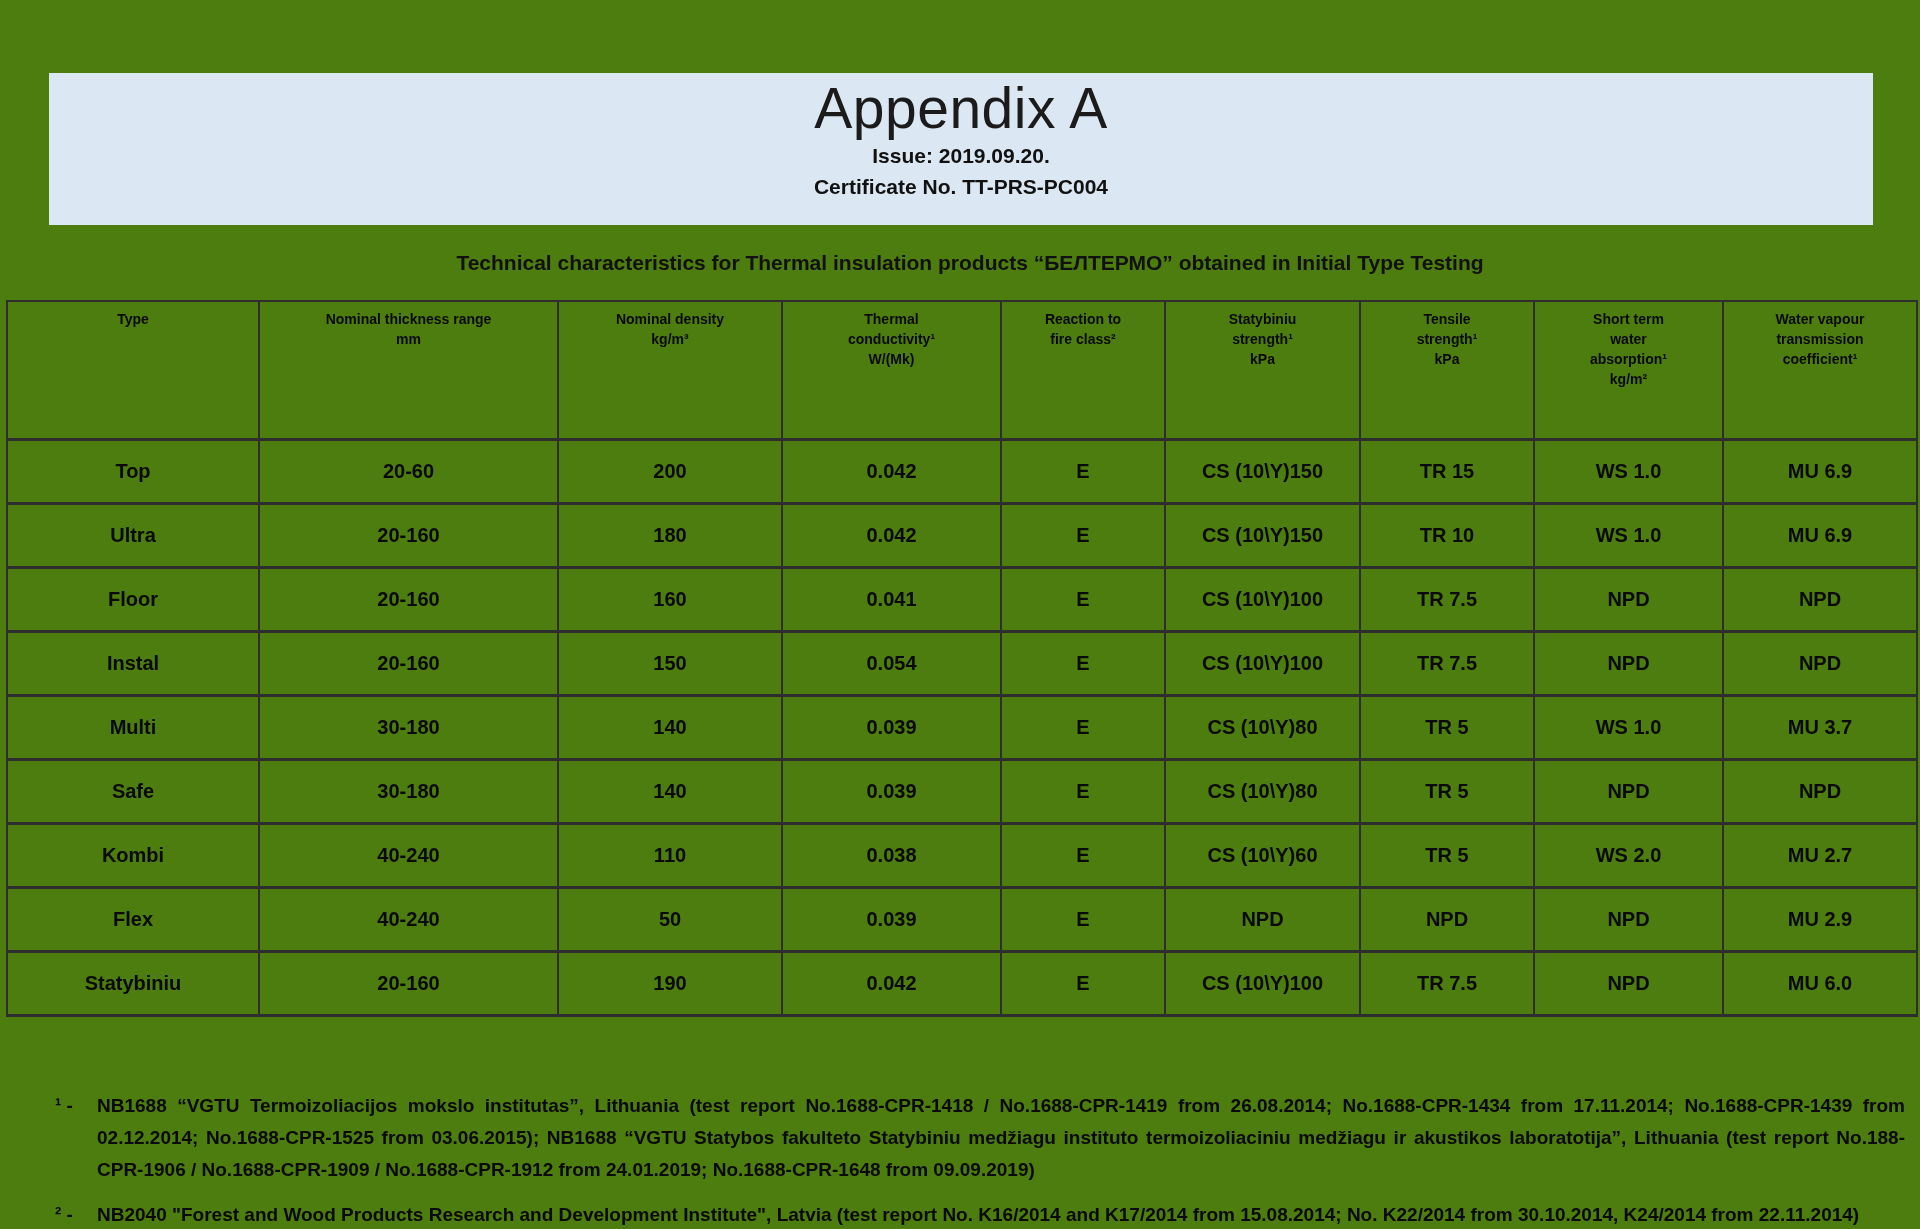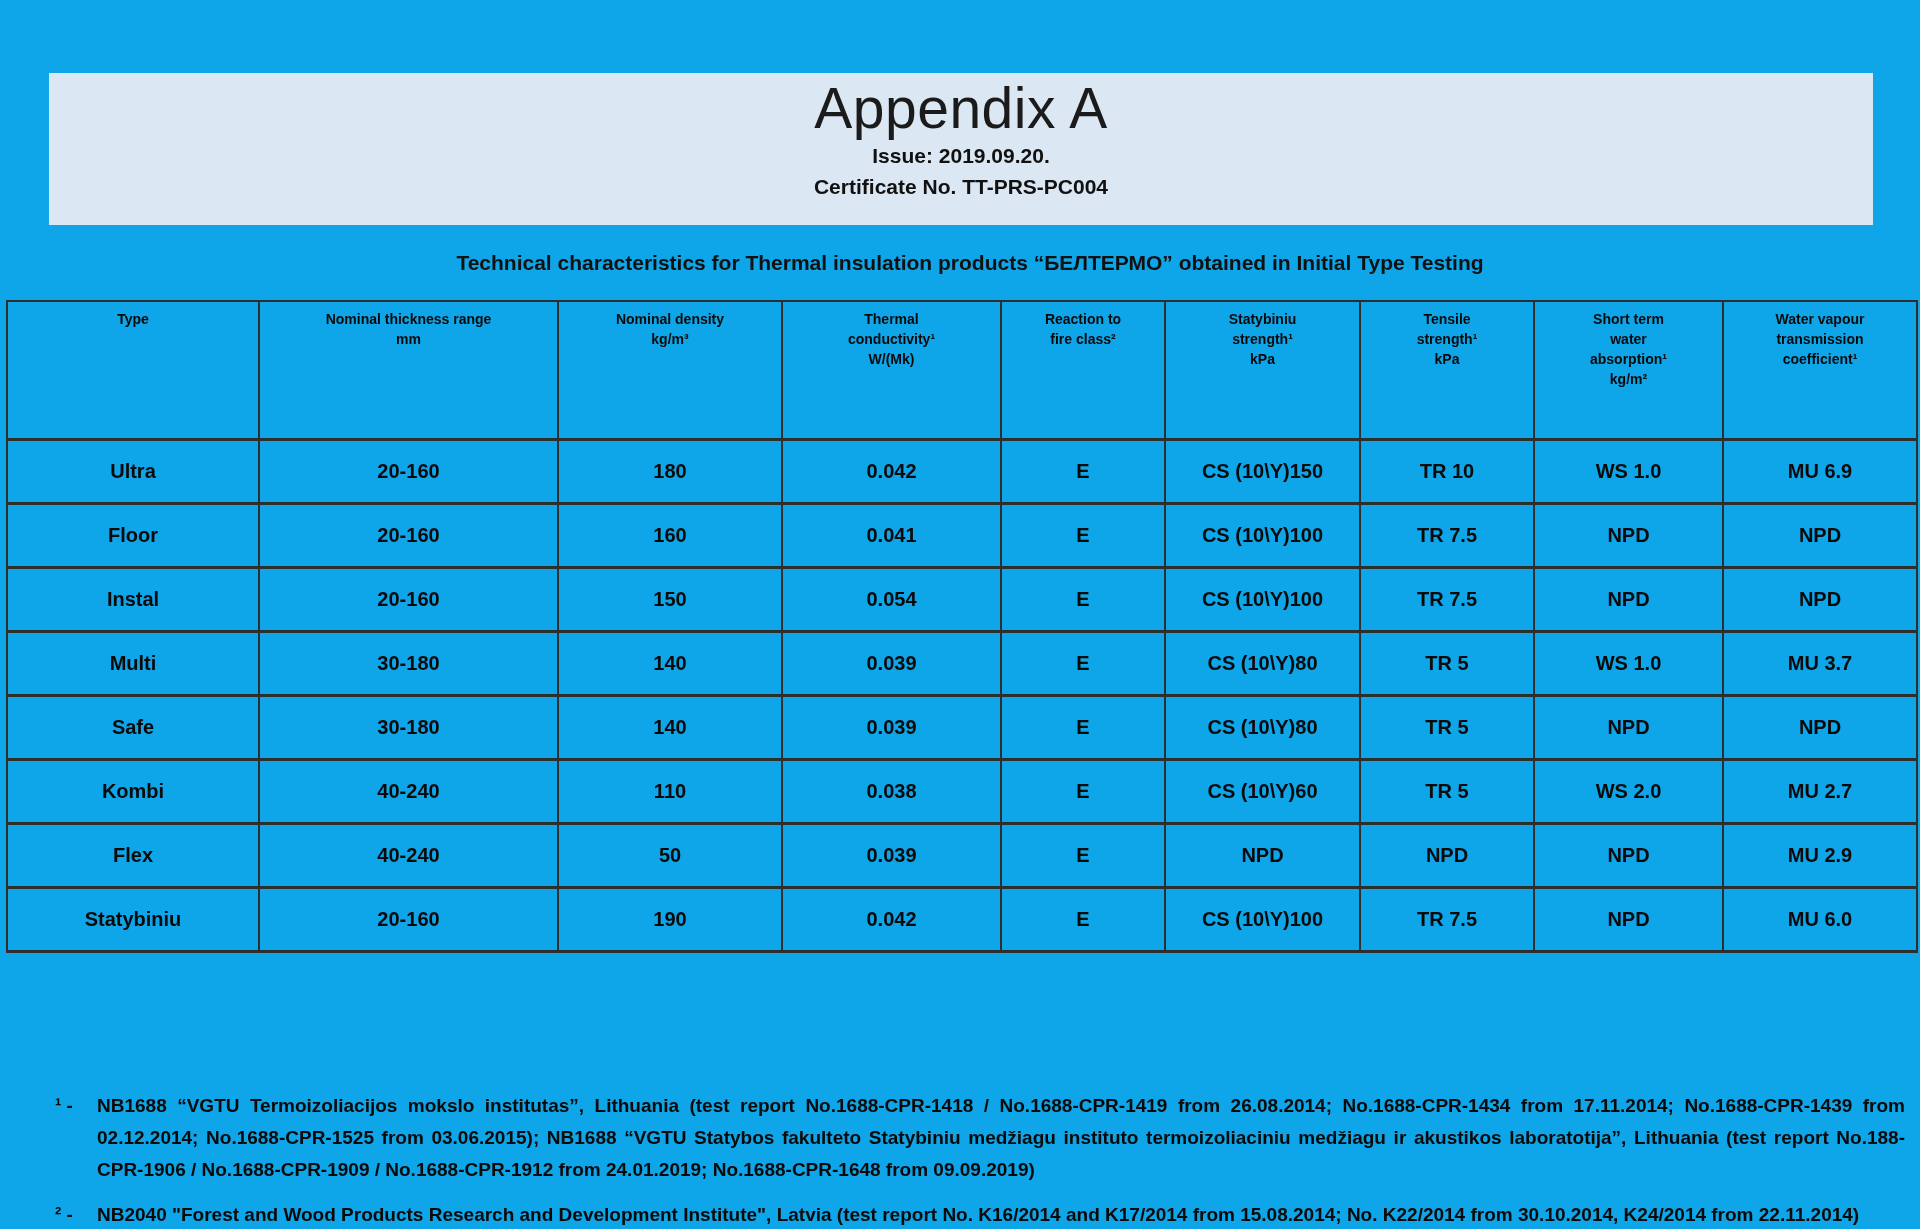--- a/index.html
+++ b/index.html
@@ -4,21 +4,21 @@
 <style>
   * { margin: 0; padding: 0; box-sizing: border-box; }
   html, body { background: #ffffff; }
   body {
     width: 1920px; height: 1229px;
     font-family: "Liberation Sans", sans-serif;
     color: #000;
     overflow: hidden;
     position: relative;
   }
-  .page { position: relative; width: 1920px; height: 1229px; background: #0ea5e9; }
+  .page { position: relative; width: 1920px; height: 1229px; background: #4d7c0f; }
 
   
   .banner {
     position: absolute; left: 49px; top: 73px;
     width: 1824px; height: 152px;
     background: #dbe7f3;
     display: flex; flex-direction: column; align-items: center;
     text-align: center;
   }
   .banner-title {
@@ -115,20 +115,31 @@
 water
 absorption¹
 kg/m²</th>
           <th>Water vapour
 transmission
 coefficient¹</th>
         </tr>
     </thead>
     <tbody>
         <tr>
+          <td>Top</td>
+          <td>20-60</td>
+          <td>200</td>
+          <td>0.042</td>
+          <td>E</td>
+          <td>CS (10\Y)150</td>
+          <td>TR 15</td>
+          <td>WS 1.0</td>
+          <td>MU 6.9</td>
+        </tr>
+        <tr>
           <td>Ultra</td>
           <td>20-160</td>
           <td>180</td>
           <td>0.042</td>
           <td>E</td>
           <td>CS (10\Y)150</td>
           <td>TR 10</td>
           <td>WS 1.0</td>
           <td>MU 6.9</td>
         </tr>

